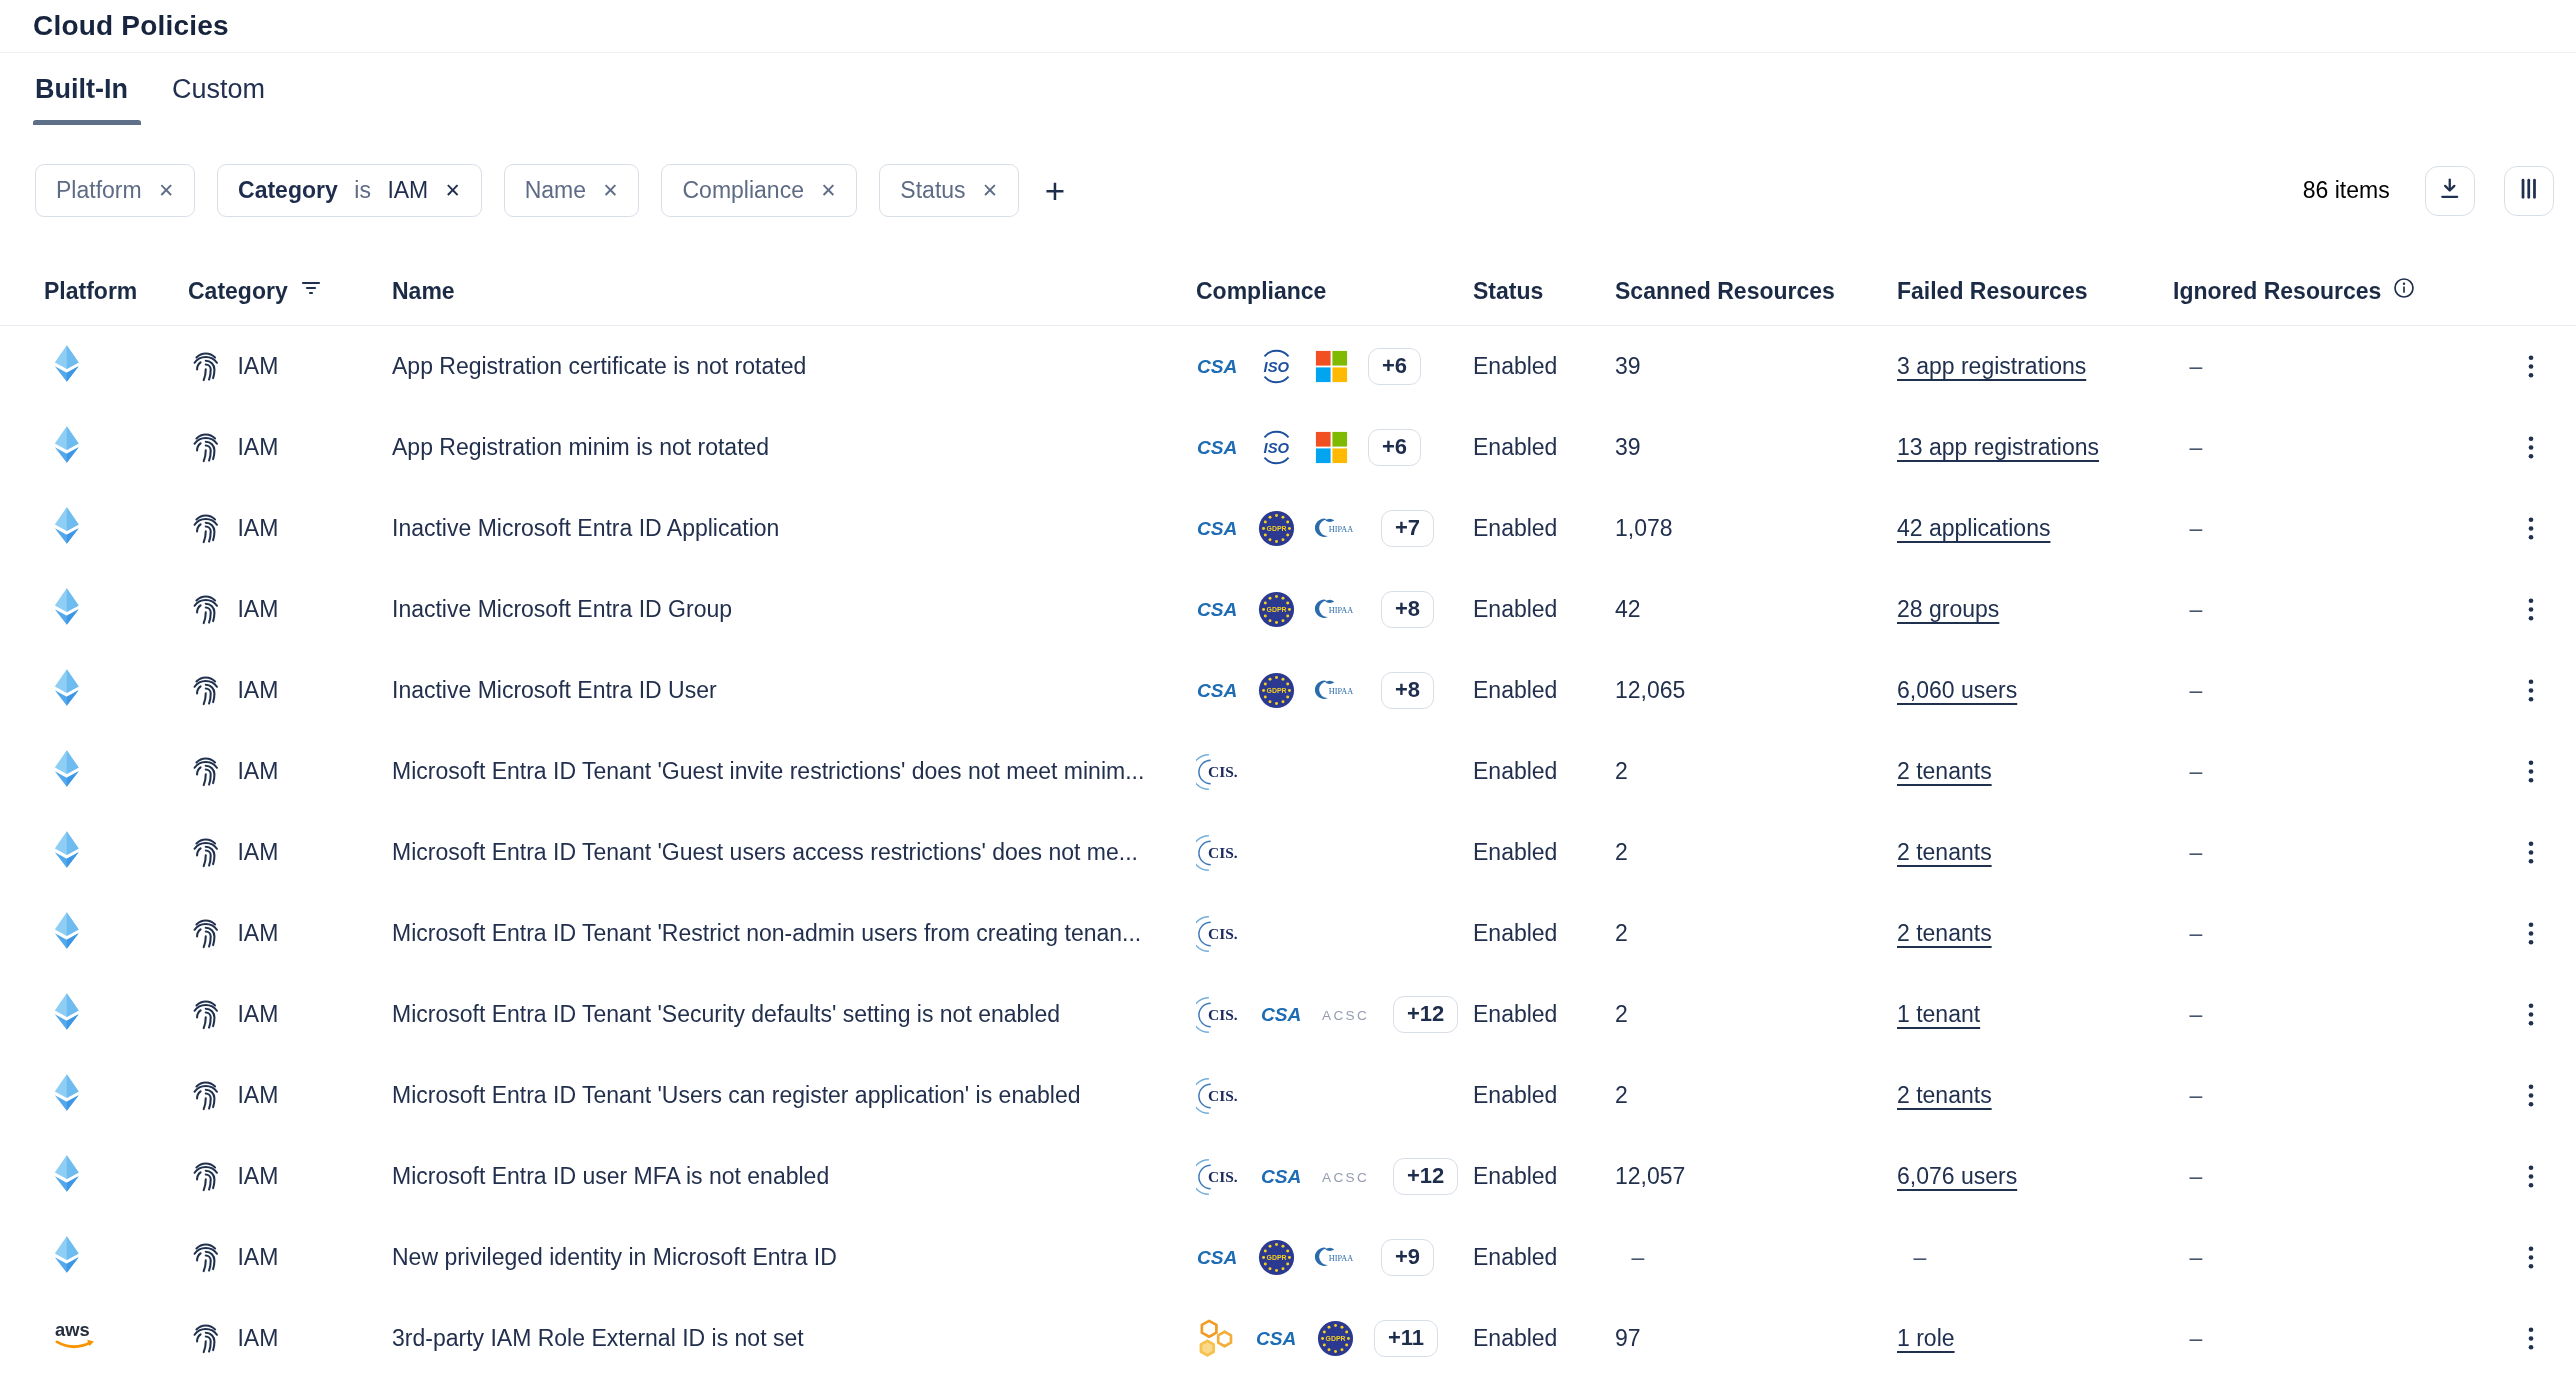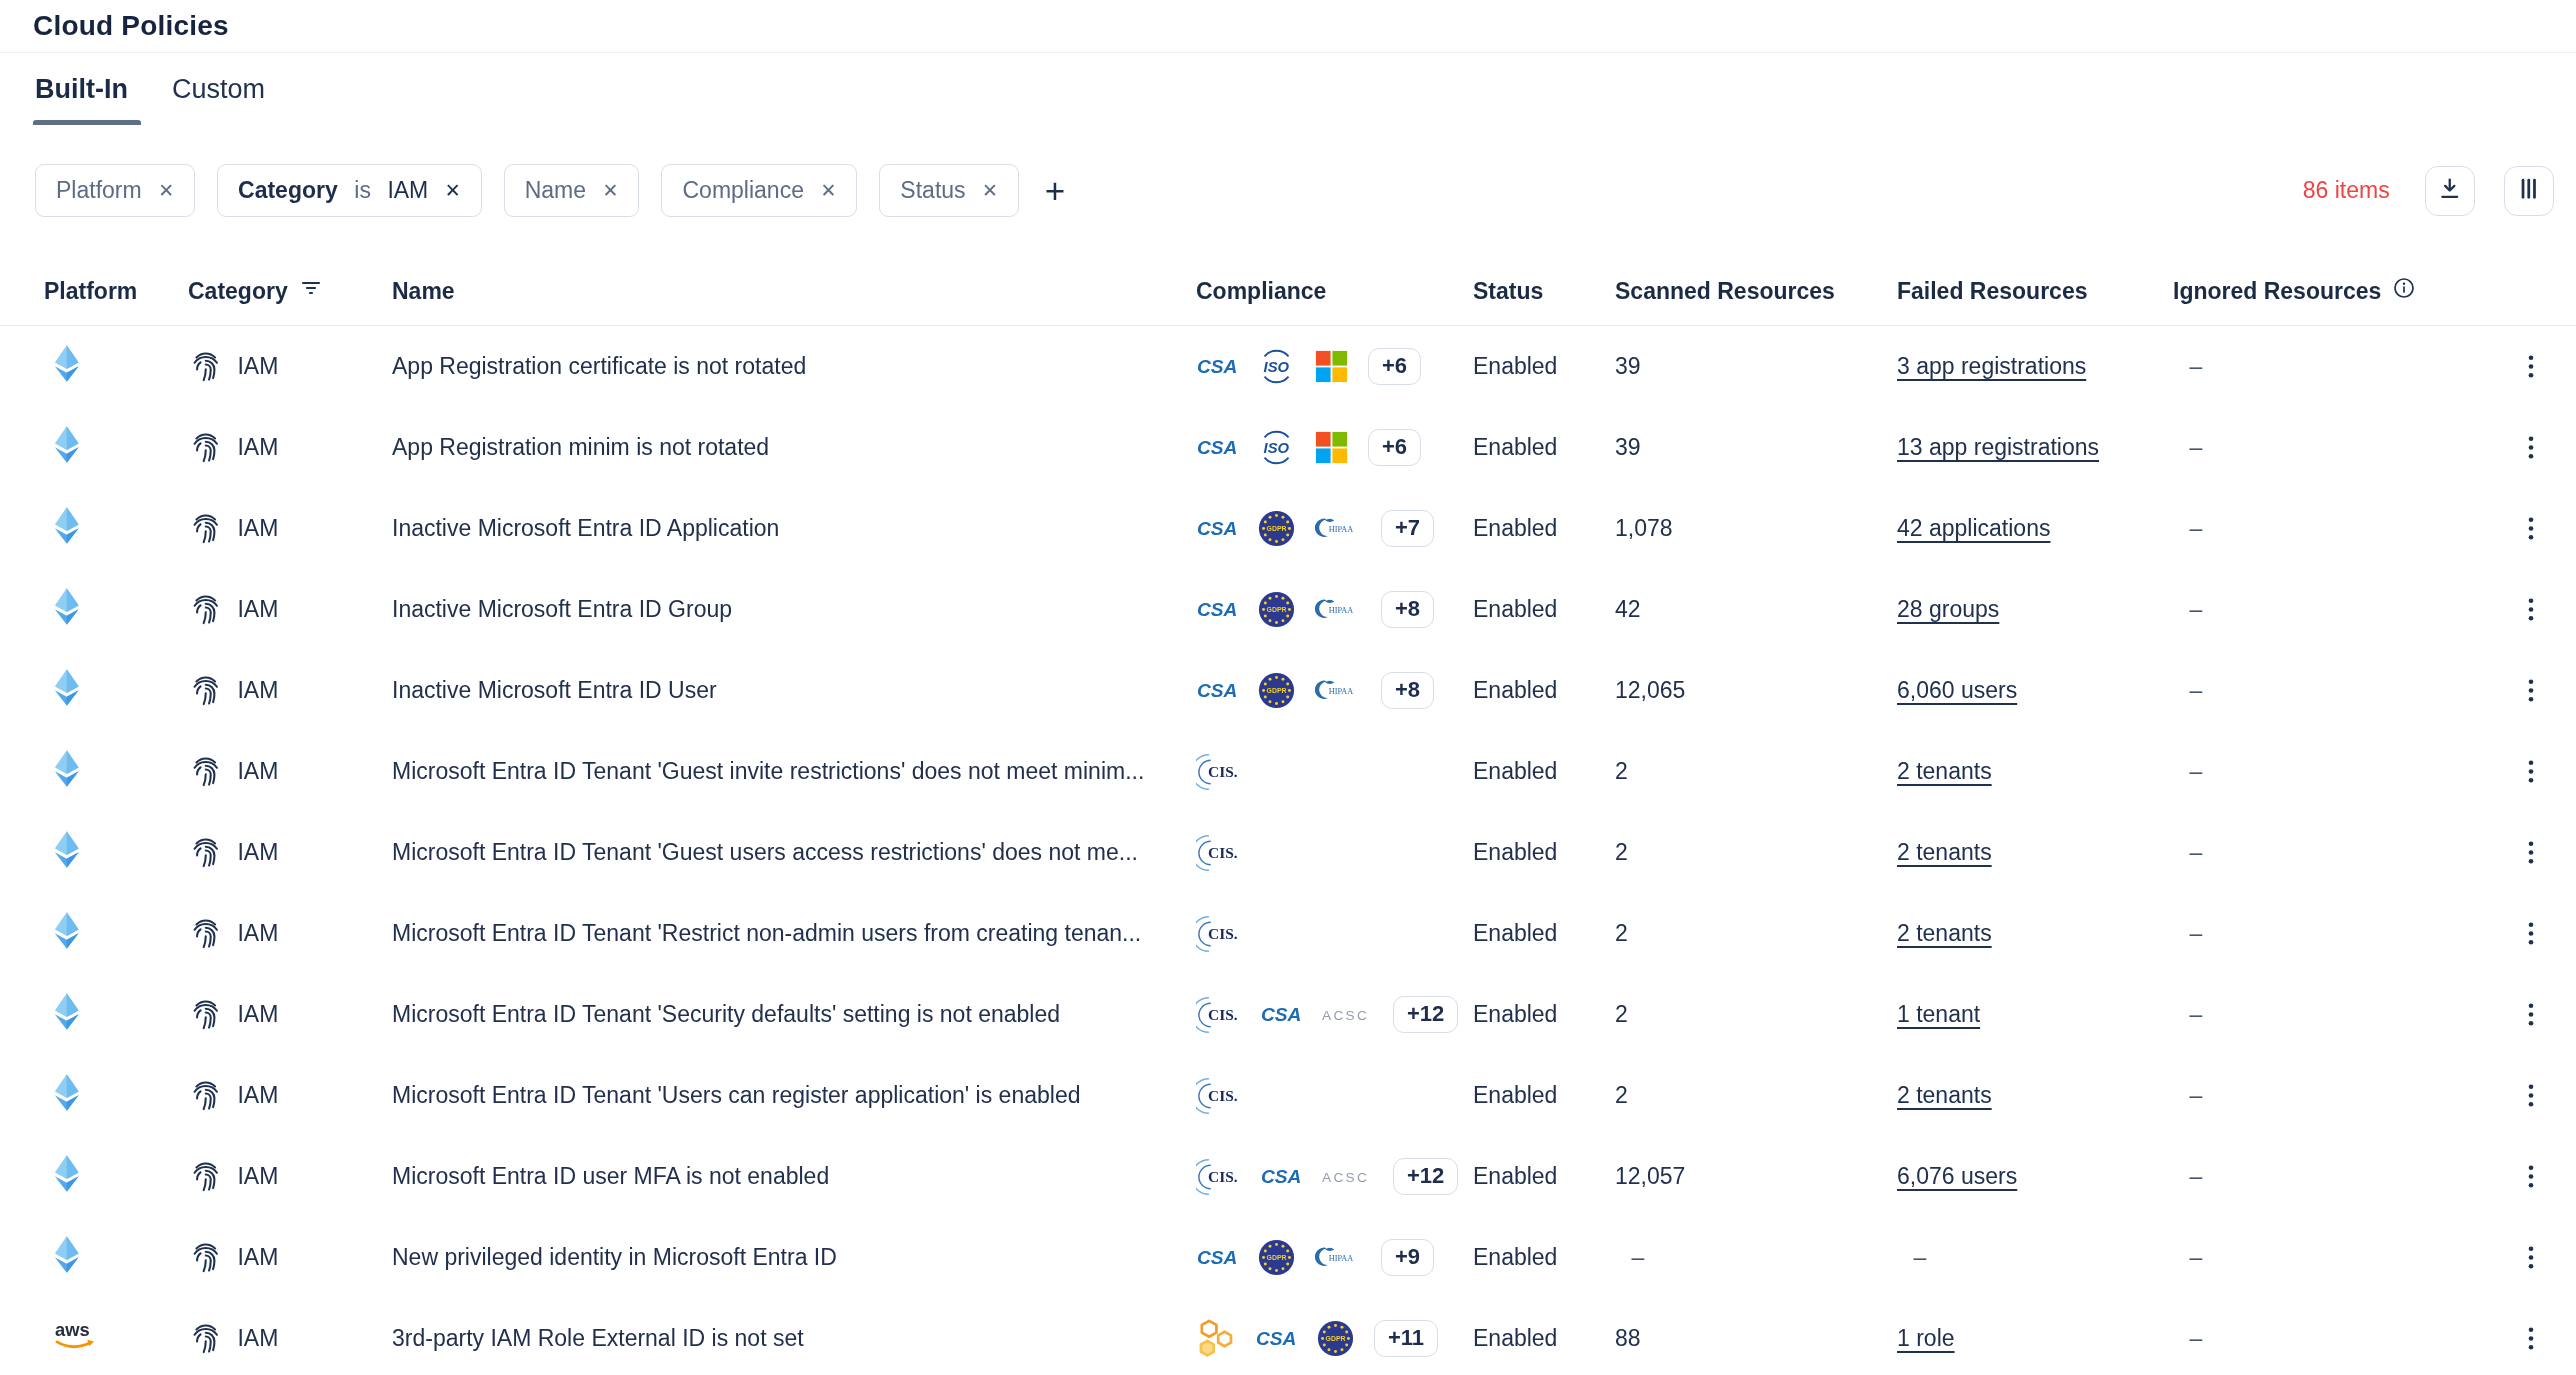--- a/index.html
+++ b/index.html
@@ -22,21 +22,21 @@
   .chip { display: inline-flex; align-items: center; gap: 16.5px; height: 53px; padding: 0 20px;
     border: 1.4px solid #d8dee8; border-radius: 9.2px; font-size: 23px; color: #5d6b85;
     background: #fff; white-space: nowrap; }
   .chip .x { font-size: 19px; color: #5f6d87; line-height: 1; }
   .chip.active .lbl { font-weight: 700; color: #1f2d4d; }
   .chip.active .val { color: #1f2d4d; }
   .chip.active .x { color: #1f2d4d; }
   .add-filter { font-size: 35px; font-weight: 400; color: #1f2d4d; background: none; border: none;
     margin-left: 3.7px; cursor: pointer; line-height: 1; }
   .spacer { flex: 1; }
-  .items-count { font-size: 23px; color: #ef4444; margin-right: 13px; }
+  .items-count { font-size: 23px; color: #000000; margin-right: 13px; }
   .iconbtn { width: 50px; height: 50px; border: 1.4px solid #d8dee8; border-radius: 13px;
     background: #fff; display: flex; align-items: center; justify-content: center; cursor: pointer; }
 
   .grid { display: grid;
     grid-template-columns: 144px 204px 804px 277px 142px 282px 276px 313px 1fr;
     padding-left: 44px; align-items: center; }
   .thead { height: 69px; margin-top: 40px; border-bottom: 0.9px solid #e7ebf1; }
   .th { font-size: 23px; font-weight: 600; color: #1c2b45; display: flex; align-items: center; gap: 11px; }
 
   .row { height: 81px; }
@@ -884,21 +884,21 @@
               <circle cx="13" cy="7.9" r="1.6" fill="#f5d021"></circle>
               <circle cx="20" cy="6" r="1.6" fill="#f5d021"></circle>
               <circle cx="27" cy="7.9" r="1.6" fill="#f5d021"></circle>
               <circle cx="32.1" cy="13" r="1.6" fill="#f5d021"></circle>
               <text x="20" y="23" text-anchor="middle" font-size="7.5" font-weight="bold" fill="#f5d021">GDPR</text>
             </svg>
           </span>
           <span class="more-pill">+11</span>
         </div>
     <div class="cell">Enabled</div>
-    <div class="cell">88</div>
+    <div class="cell">97</div>
     <div class="cell"><span class="link">1 role</span></div>
     <div class="cell dash">–</div>
     <div class="cell kebab-cell">
           <span class="kebab">
             <svg width="24" height="33" viewBox="0 0 24 34" fill="#20304f">
               <circle cx="12" cy="8" r="2.4"></circle>
               <circle cx="12" cy="17" r="2.4"></circle>
               <circle cx="12" cy="26" r="2.4"></circle>
             </svg>
           </span>

